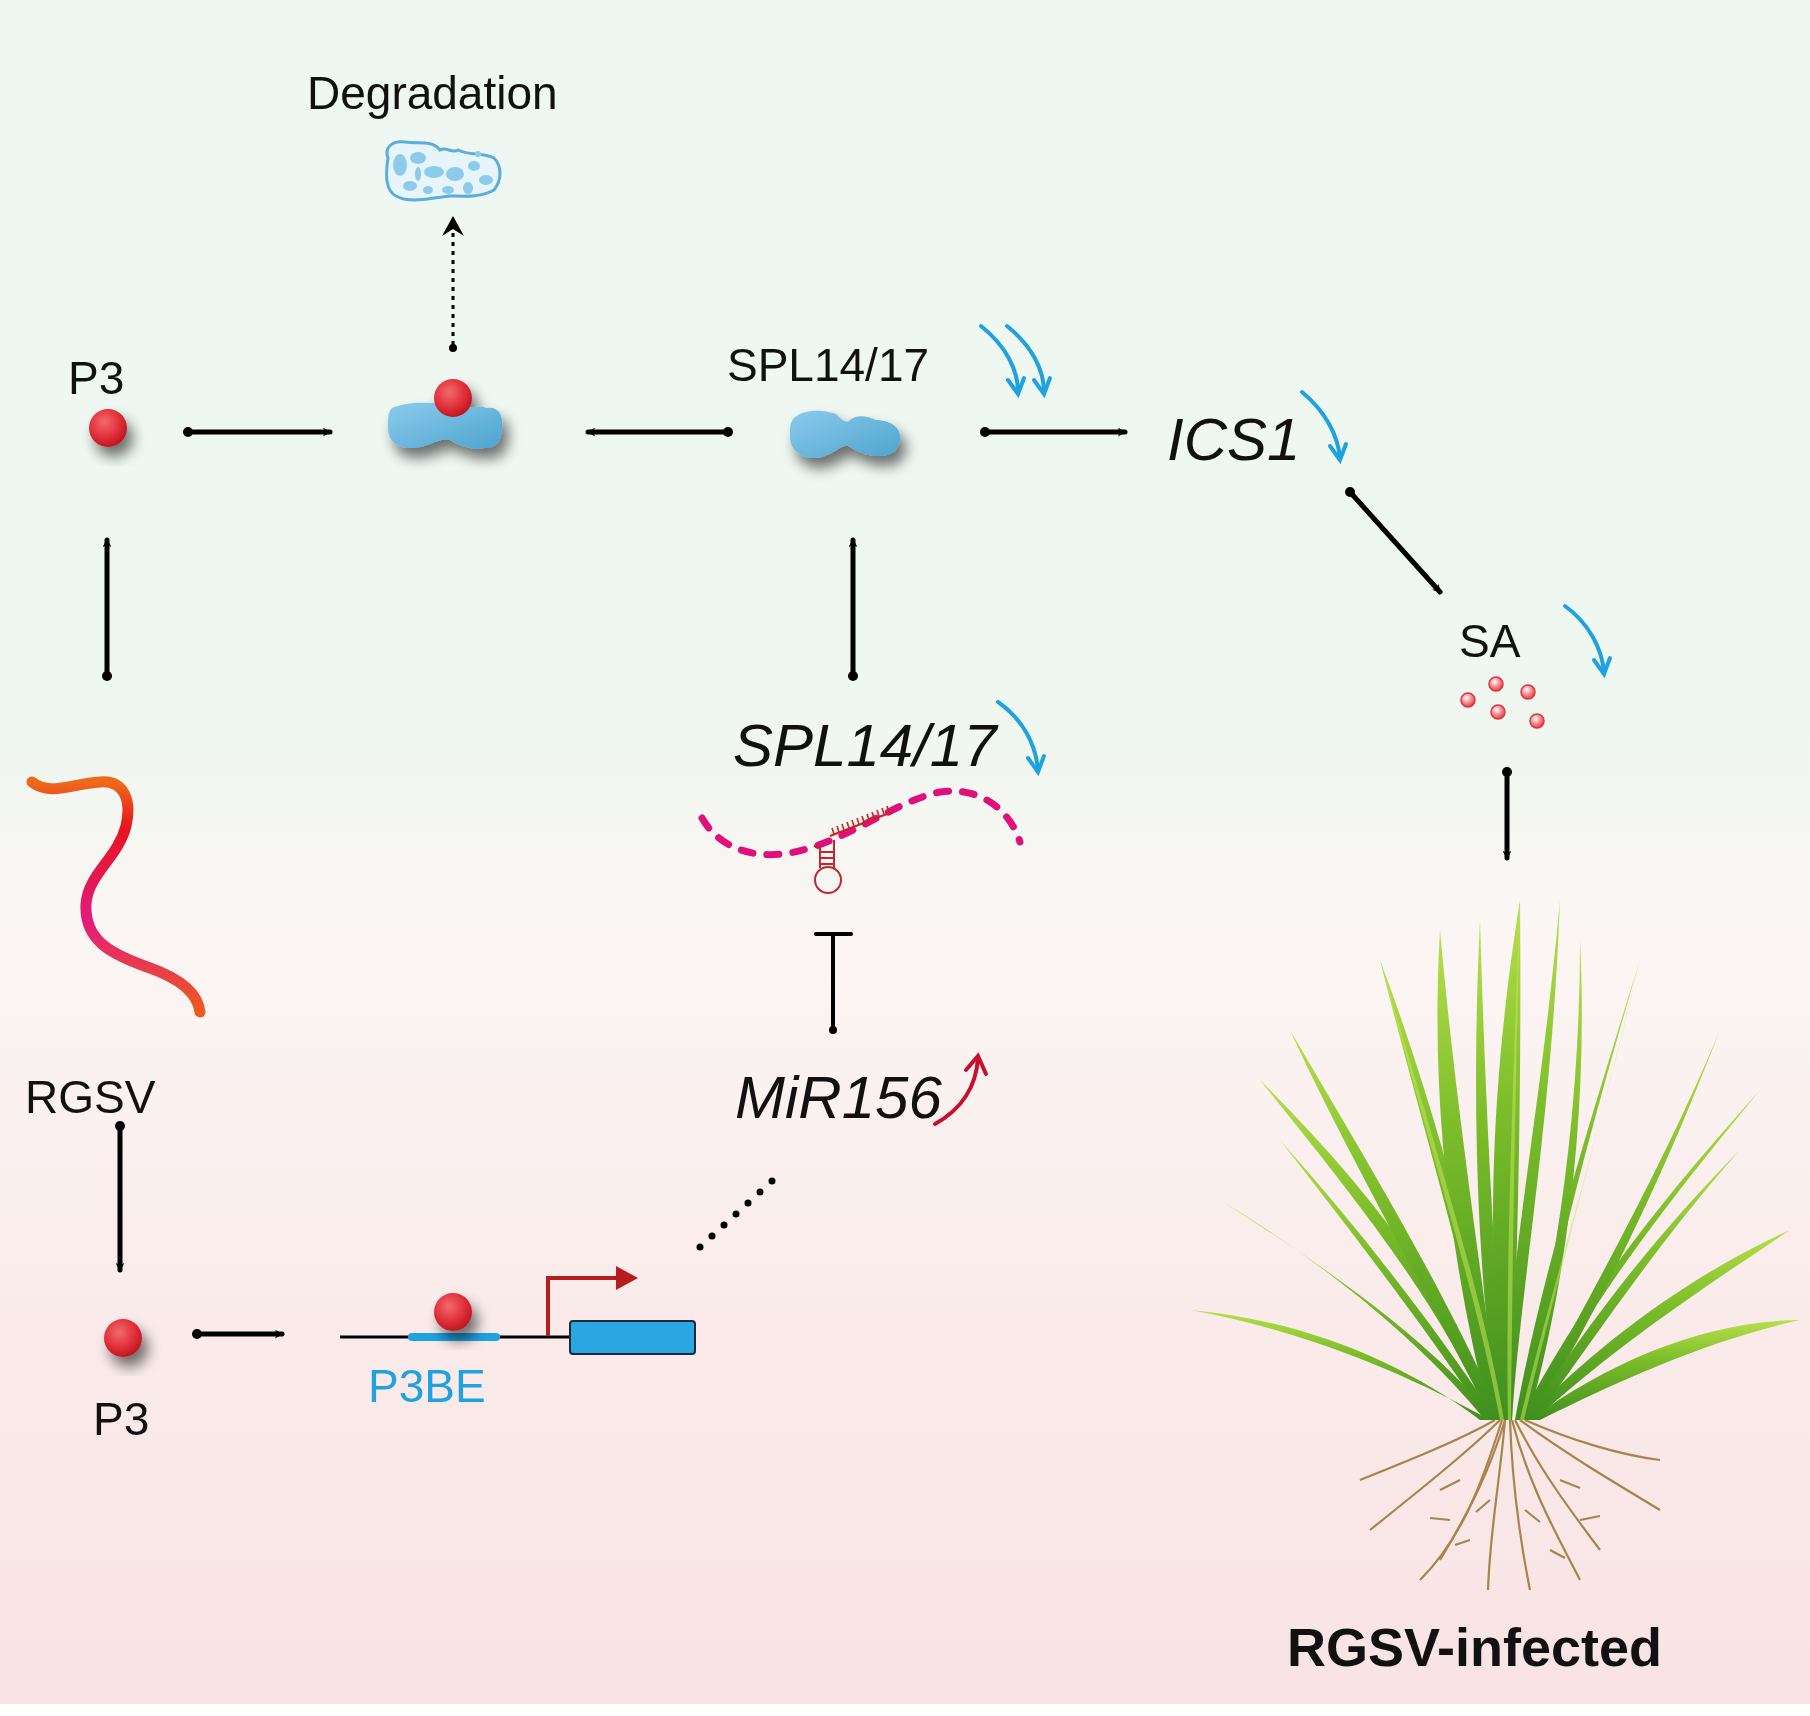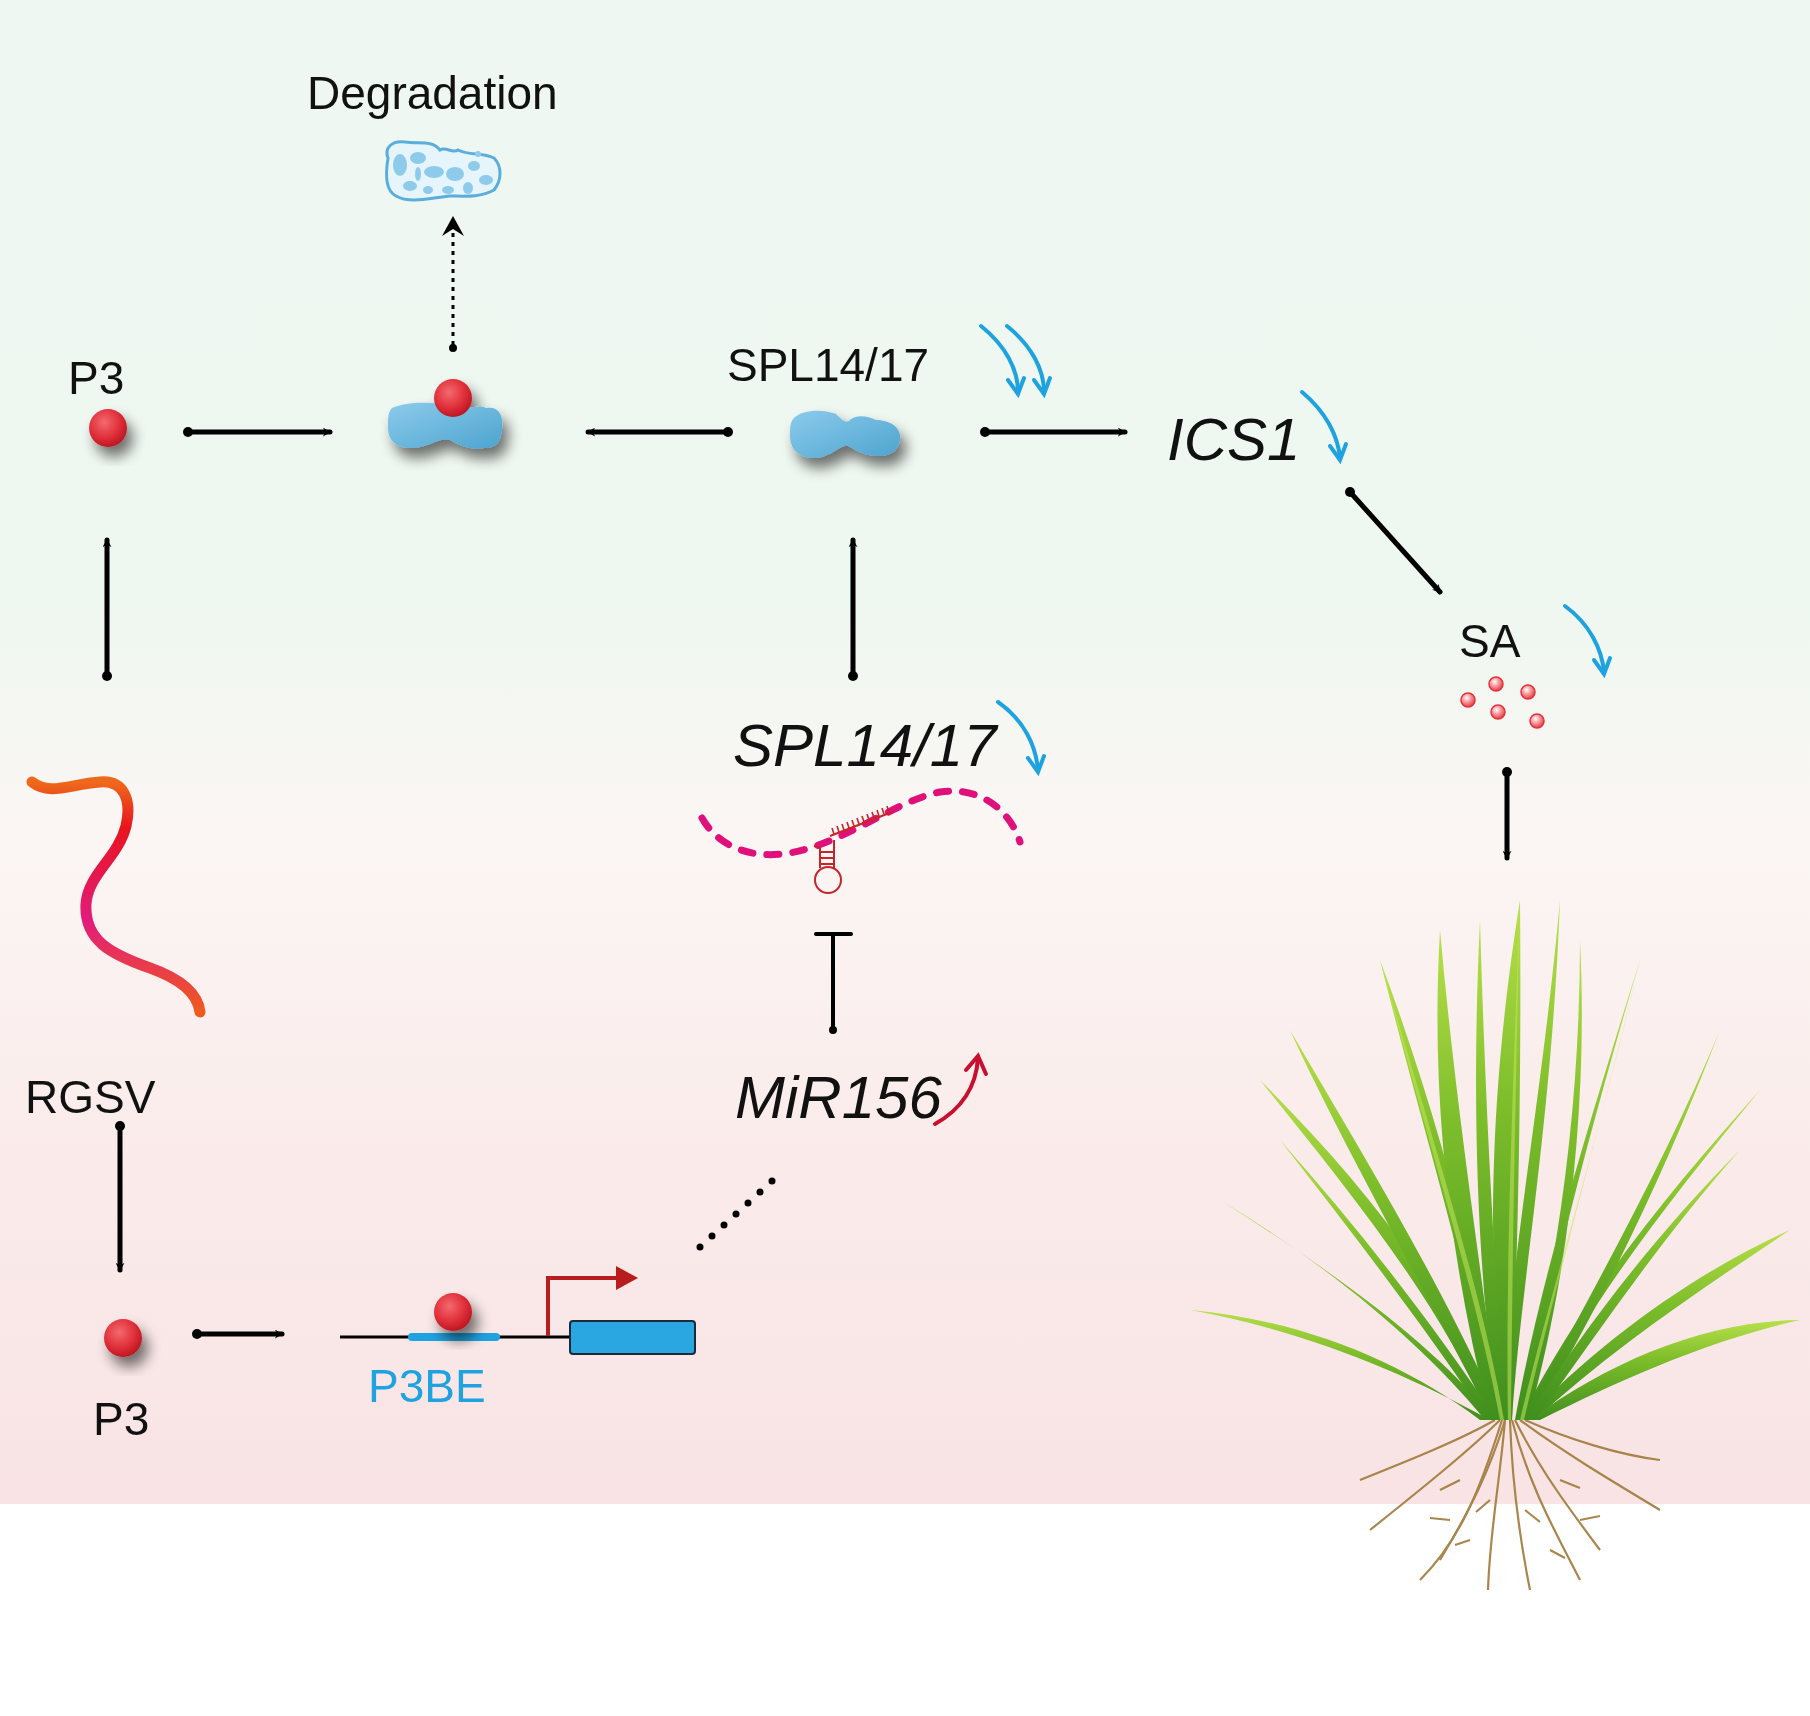--- a/index.html
+++ b/index.html
@@ -1,18 +1,18 @@
 <!DOCTYPE html>
 <html><head>
 <meta charset="utf-8">
 <style>
   html, body { margin: 0; padding: 0; }
   body { width: 1810px; height: 1716px; overflow: hidden; }
   .canvas {
-    position: relative; width: 1810px; height: 1504px;
+    position: relative; width: 1810px; height: 1704px;
     background: linear-gradient(to bottom, #eef7f1 0%, #eef7f0 40%, #fbf6f4 55%, #faeceb 75%, #f9e3e4 100%);
     font-family: "Liberation Sans", sans-serif;
     color: #111;
   }
   svg.diagram { position: absolute; left: 0; top: 0; }
   .lbl { position: absolute; white-space: nowrap; line-height: 1; }
   .t-norm { font-size: 46px; }
   .t-ital { font-size: 60px; font-style: italic; }
   .t-blue { color: #1ea2e0; }
   .t-bold { font-size: 54px; font-weight: bold; }
@@ -281,14 +281,15 @@
 <div class="lbl t-norm" style="left:307px; top:70px;">Degradation</div>
 <div class="lbl t-norm" style="left:68px; top:355px;">P3</div>
 <div class="lbl t-norm" style="left:727px; top:342px;">SPL14/17</div>
 <div class="lbl t-ital" style="left:1167px; top:410px;">ICS1</div>
 <div class="lbl t-norm" style="left:1459px; top:618px;">SA</div>
 <div class="lbl t-ital" style="left:733px; top:716px;">SPL14/17</div>
 <div class="lbl t-norm" style="left:25px; top:1026px;margin-top:48px;">RGSV</div>
 <div class="lbl t-ital" style="left:735px; top:1068px;text-align:right;">MiR156</div>
 <div class="lbl t-norm t-blue" style="left:368px; top:1363px;">P3BE</div>
 <div class="lbl t-norm" style="left:93px; top:1396px;">P3</div>
+<div class="lbl t-bold" style="left:1287px; top:1620px;">RGSV-infected</div>
 
 </div>
 
 </body></html>

